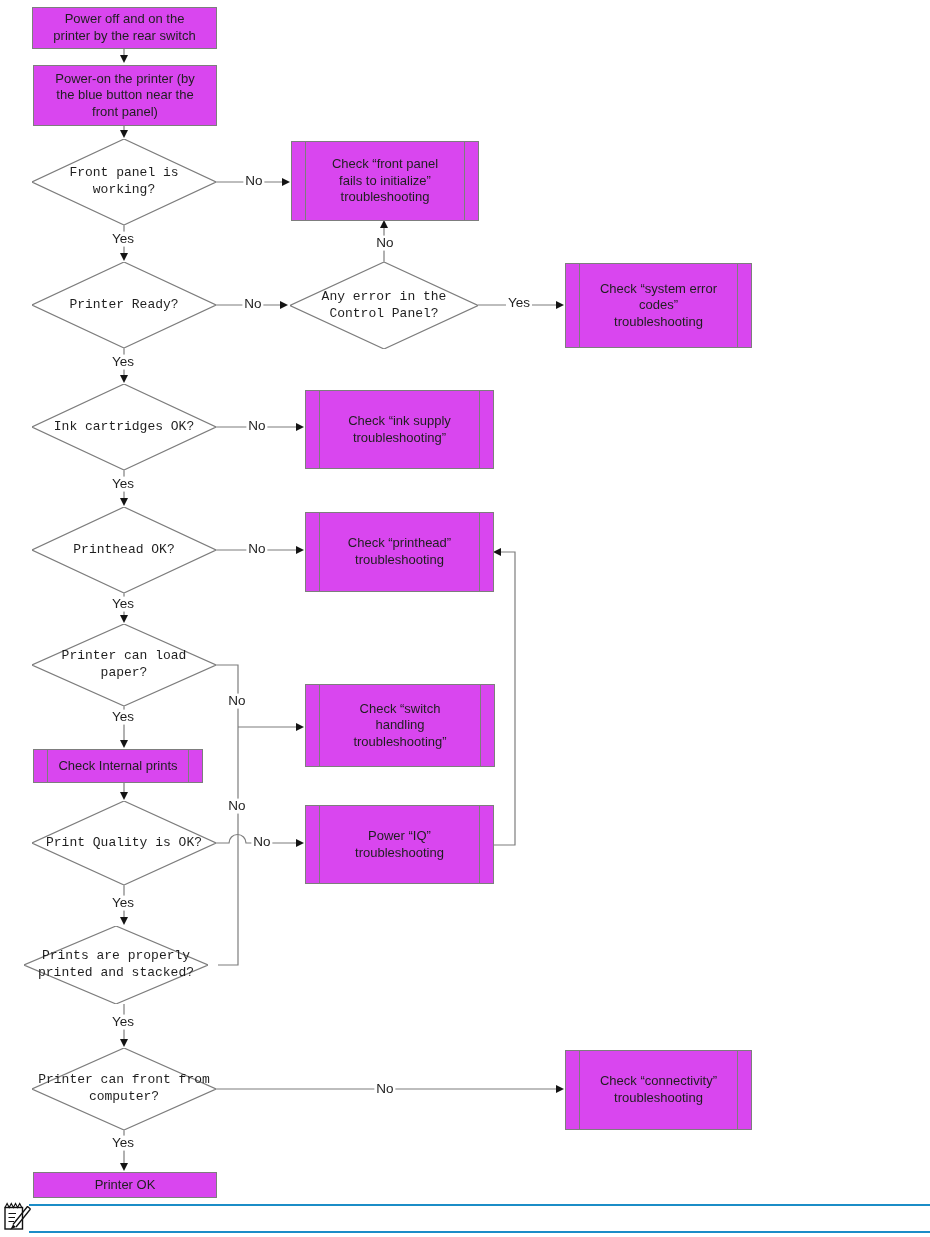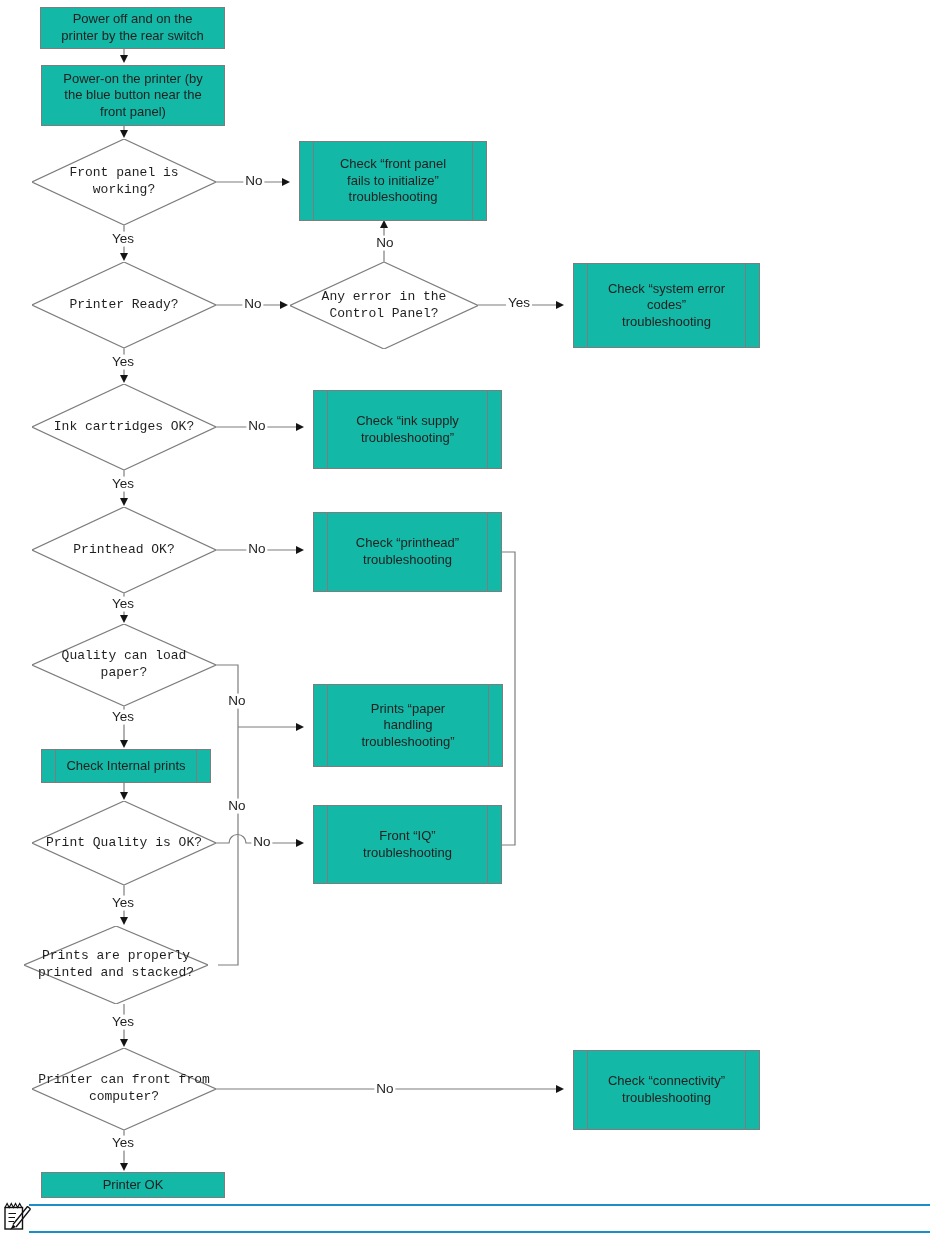--- a/index.html
+++ b/index.html
@@ -6,21 +6,21 @@
   .canvas {
     position:relative; width:930px; height:1237px; background:#ffffff;
     font-family:"Liberation Sans", sans-serif; color:#1f1f1f; overflow:hidden;
   }
   svg.wires { position:absolute; left:0; top:0; width:930px; height:1237px; }
   svg.wires path { fill:none; stroke:#7d7d7d; stroke-width:1.2; }
   svg.wires polygon { fill:#141414; stroke:none; }
 
   .node {
     position:absolute; display:flex; align-items:center; justify-content:center;
-    text-align:center; font-size:13px; line-height:1.28; background:#14b8a6;margin-left:8px;
+    text-align:center; font-size:13px; line-height:1.28; background:#d946ef;
   }
   .node span { white-space:pre-line; display:block; width:100%; }
   .rect { border:1px solid #7d7d7d; }
   .sub  { border:1px solid #7d7d7d;text-align:center; }
   .sub .bar { position:absolute; top:0; bottom:0; width:0; border-left:1px solid #7d7d7d; }
   .sub .bar.l { left:13px; }
   .sub .bar.r { right:13px; }
   .sub span { padding:0 16px; }
 
   .diamond { position:absolute; display:flex; align-items:center; justify-content:center; text-align:center; font-size:13px; line-height:1.28;font-family:Liberation Mono, monospace; }
@@ -126,33 +126,33 @@
     </div>
   <div class="node sub" style="left:305px;top:512px;width:187px;height:78px">
       <i class="bar l"></i>
       <i class="bar r"></i>
       <span>Check “printhead”
 troubleshooting</span>
     </div>
   <div class="node sub" style="left:305px;top:684px;width:188px;height:81px">
       <i class="bar l"></i>
       <i class="bar r"></i>
-      <span>Prints “paper
+      <span>Check “switch
 handling
 troubleshooting”</span>
     </div>
   <div class="node sub" style="left:33px;top:749px;width:168px;height:32px">
       <i class="bar l"></i>
       <i class="bar r"></i>
       <span>Check Internal prints</span>
     </div>
   <div class="node sub" style="left:305px;top:805px;width:187px;height:77px">
       <i class="bar l"></i>
       <i class="bar r"></i>
-      <span>Front “IQ”
+      <span>Power “IQ”
 troubleshooting</span>
     </div>
   <div class="node sub" style="left:565px;top:1050px;width:185px;height:78px">
       <i class="bar l"></i>
       <i class="bar r"></i>
       <span>Check “connectivity”
 troubleshooting</span>
     </div>
 
   <div class="diamond" style="left:32px;top:139px;width:184px;height:86px">
@@ -184,21 +184,21 @@
   <div class="diamond" style="left:32px;top:507px;width:184px;height:86px">
       <svg viewBox="0 0 100 100" preserveAspectRatio="none">
         <polygon points="50,0 100,50 50,100 0,50"></polygon>
       </svg>
       <span>Printhead OK?</span>
     </div>
   <div class="diamond" style="left:32px;top:624px;width:184px;height:82px">
       <svg viewBox="0 0 100 100" preserveAspectRatio="none">
         <polygon points="50,0 100,50 50,100 0,50"></polygon>
       </svg>
-      <span>Quality can load
+      <span>Printer can load
 paper?</span>
     </div>
   <div class="diamond" style="left:32px;top:801px;width:184px;height:84px">
       <svg viewBox="0 0 100 100" preserveAspectRatio="none">
         <polygon points="50,0 100,50 50,100 0,50"></polygon>
       </svg>
       <span>Print Quality is OK?</span>
     </div>
   <div class="diamond" style="left:24px;top:926px;width:184px;height:78px">
       <svg viewBox="0 0 100 100" preserveAspectRatio="none">

